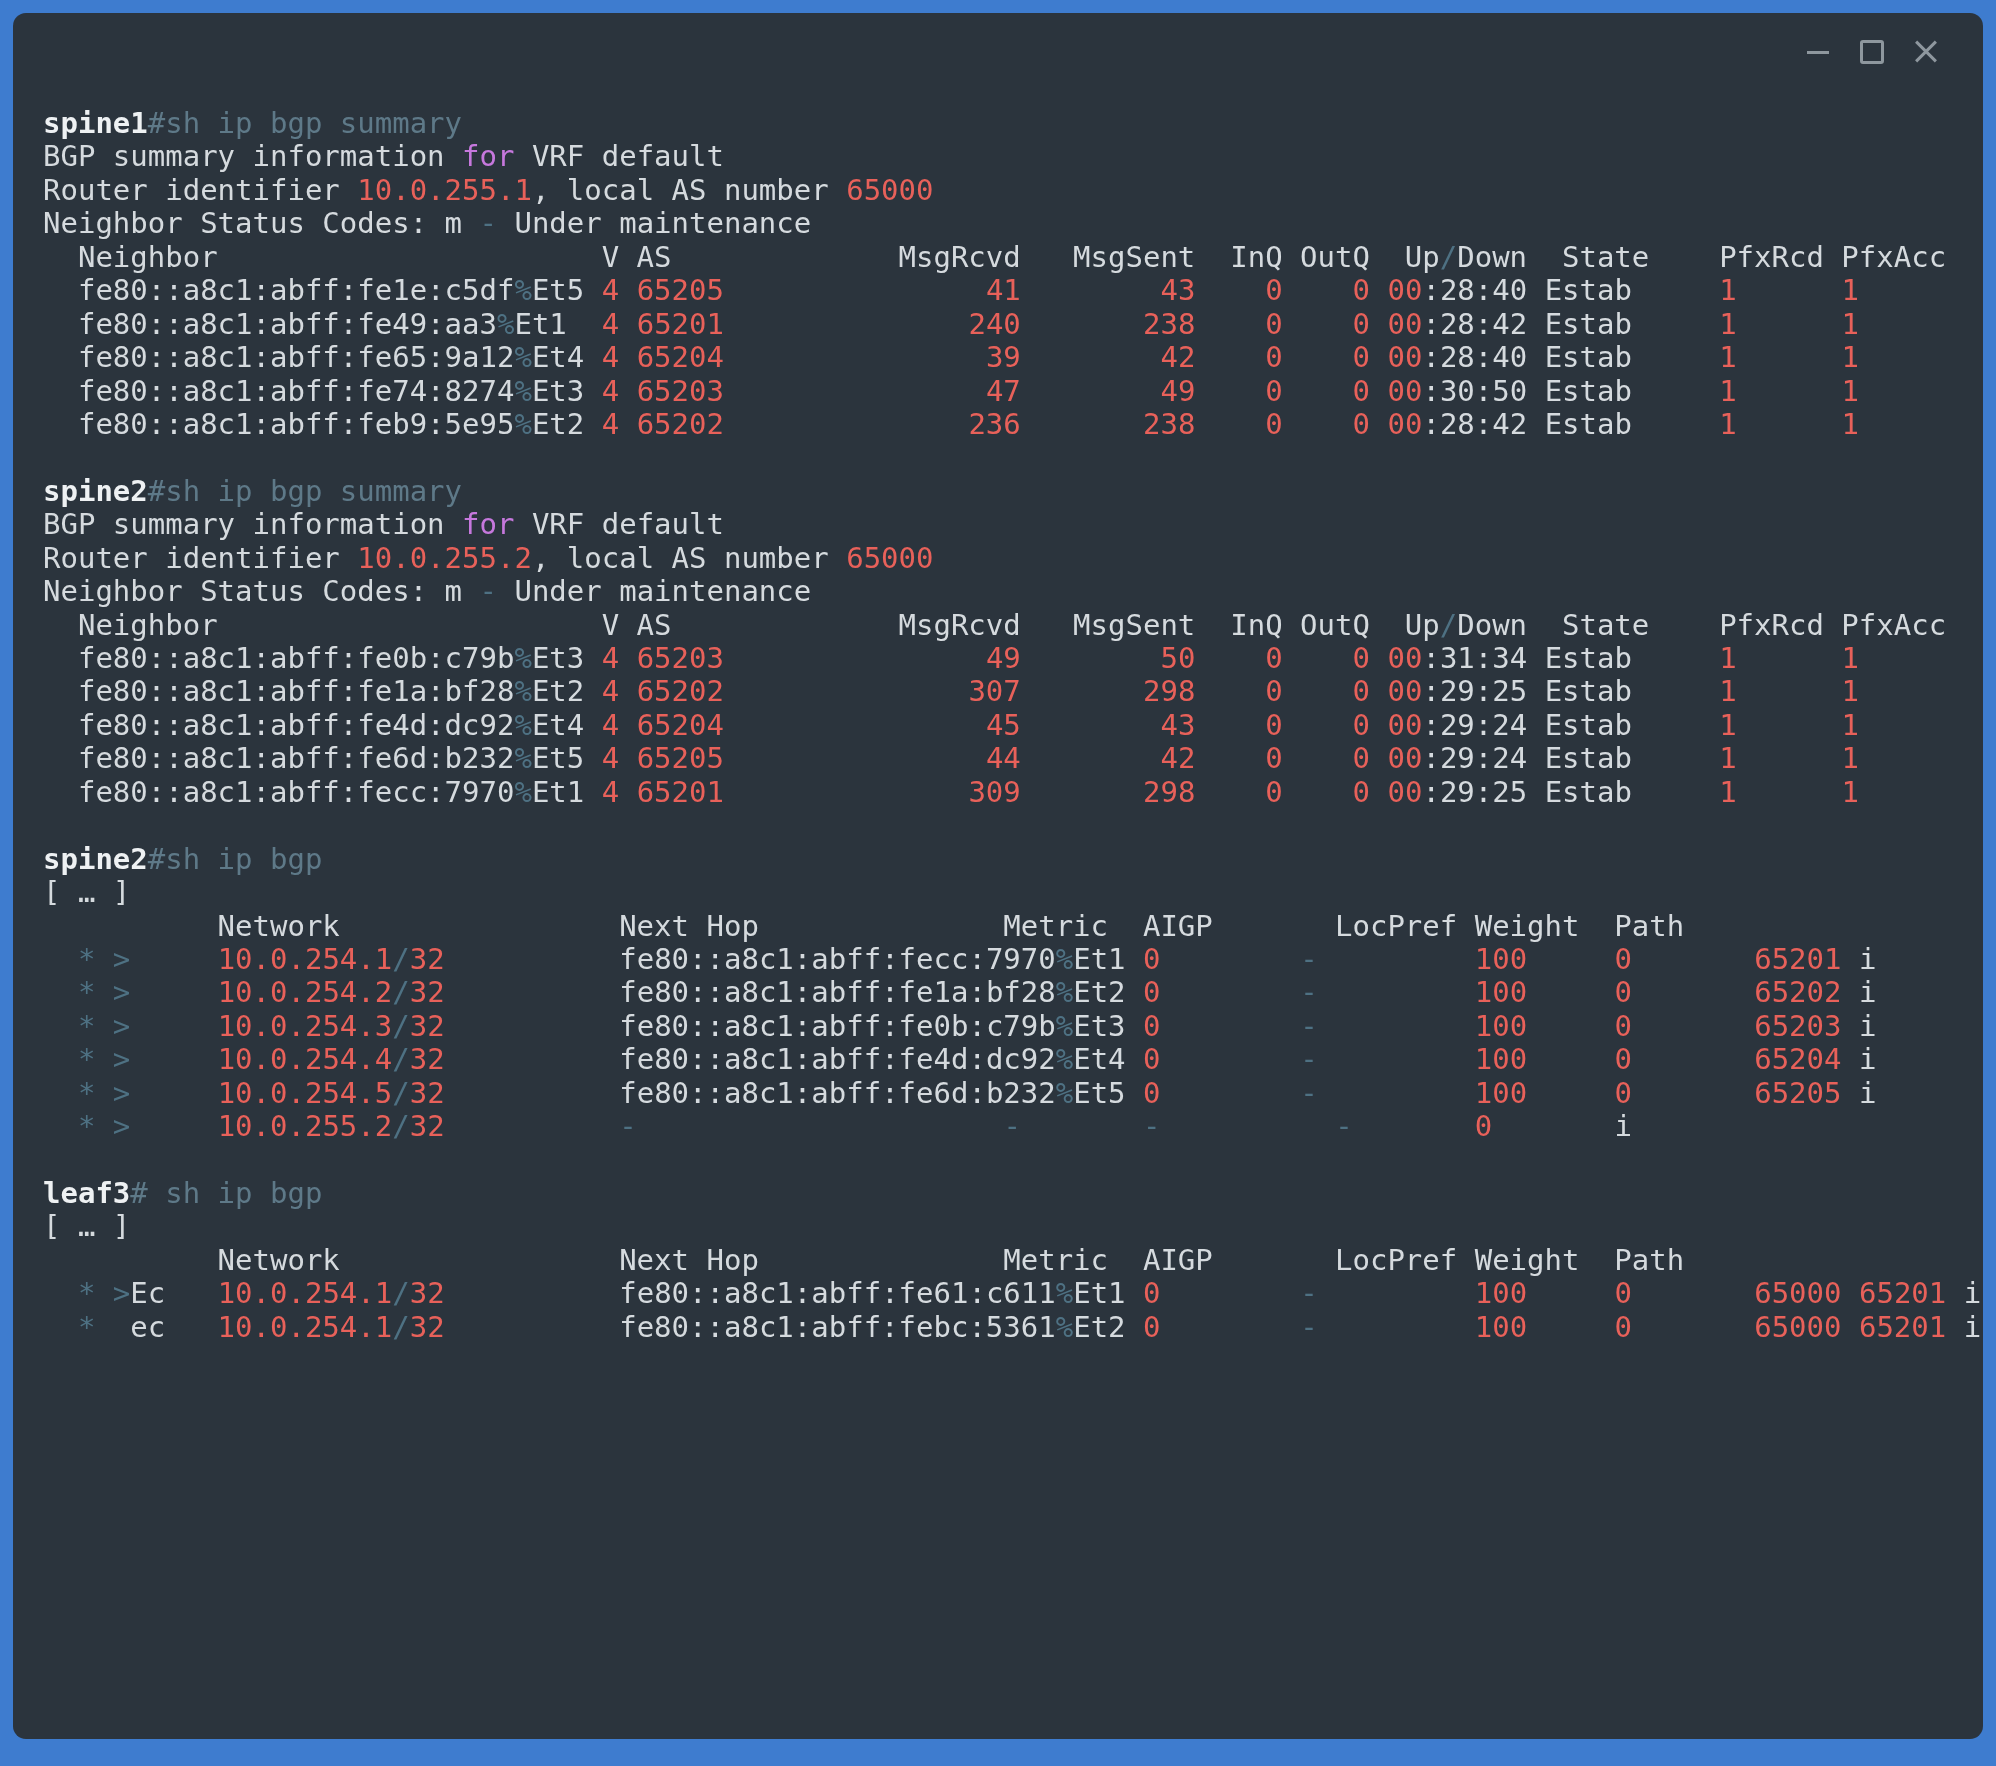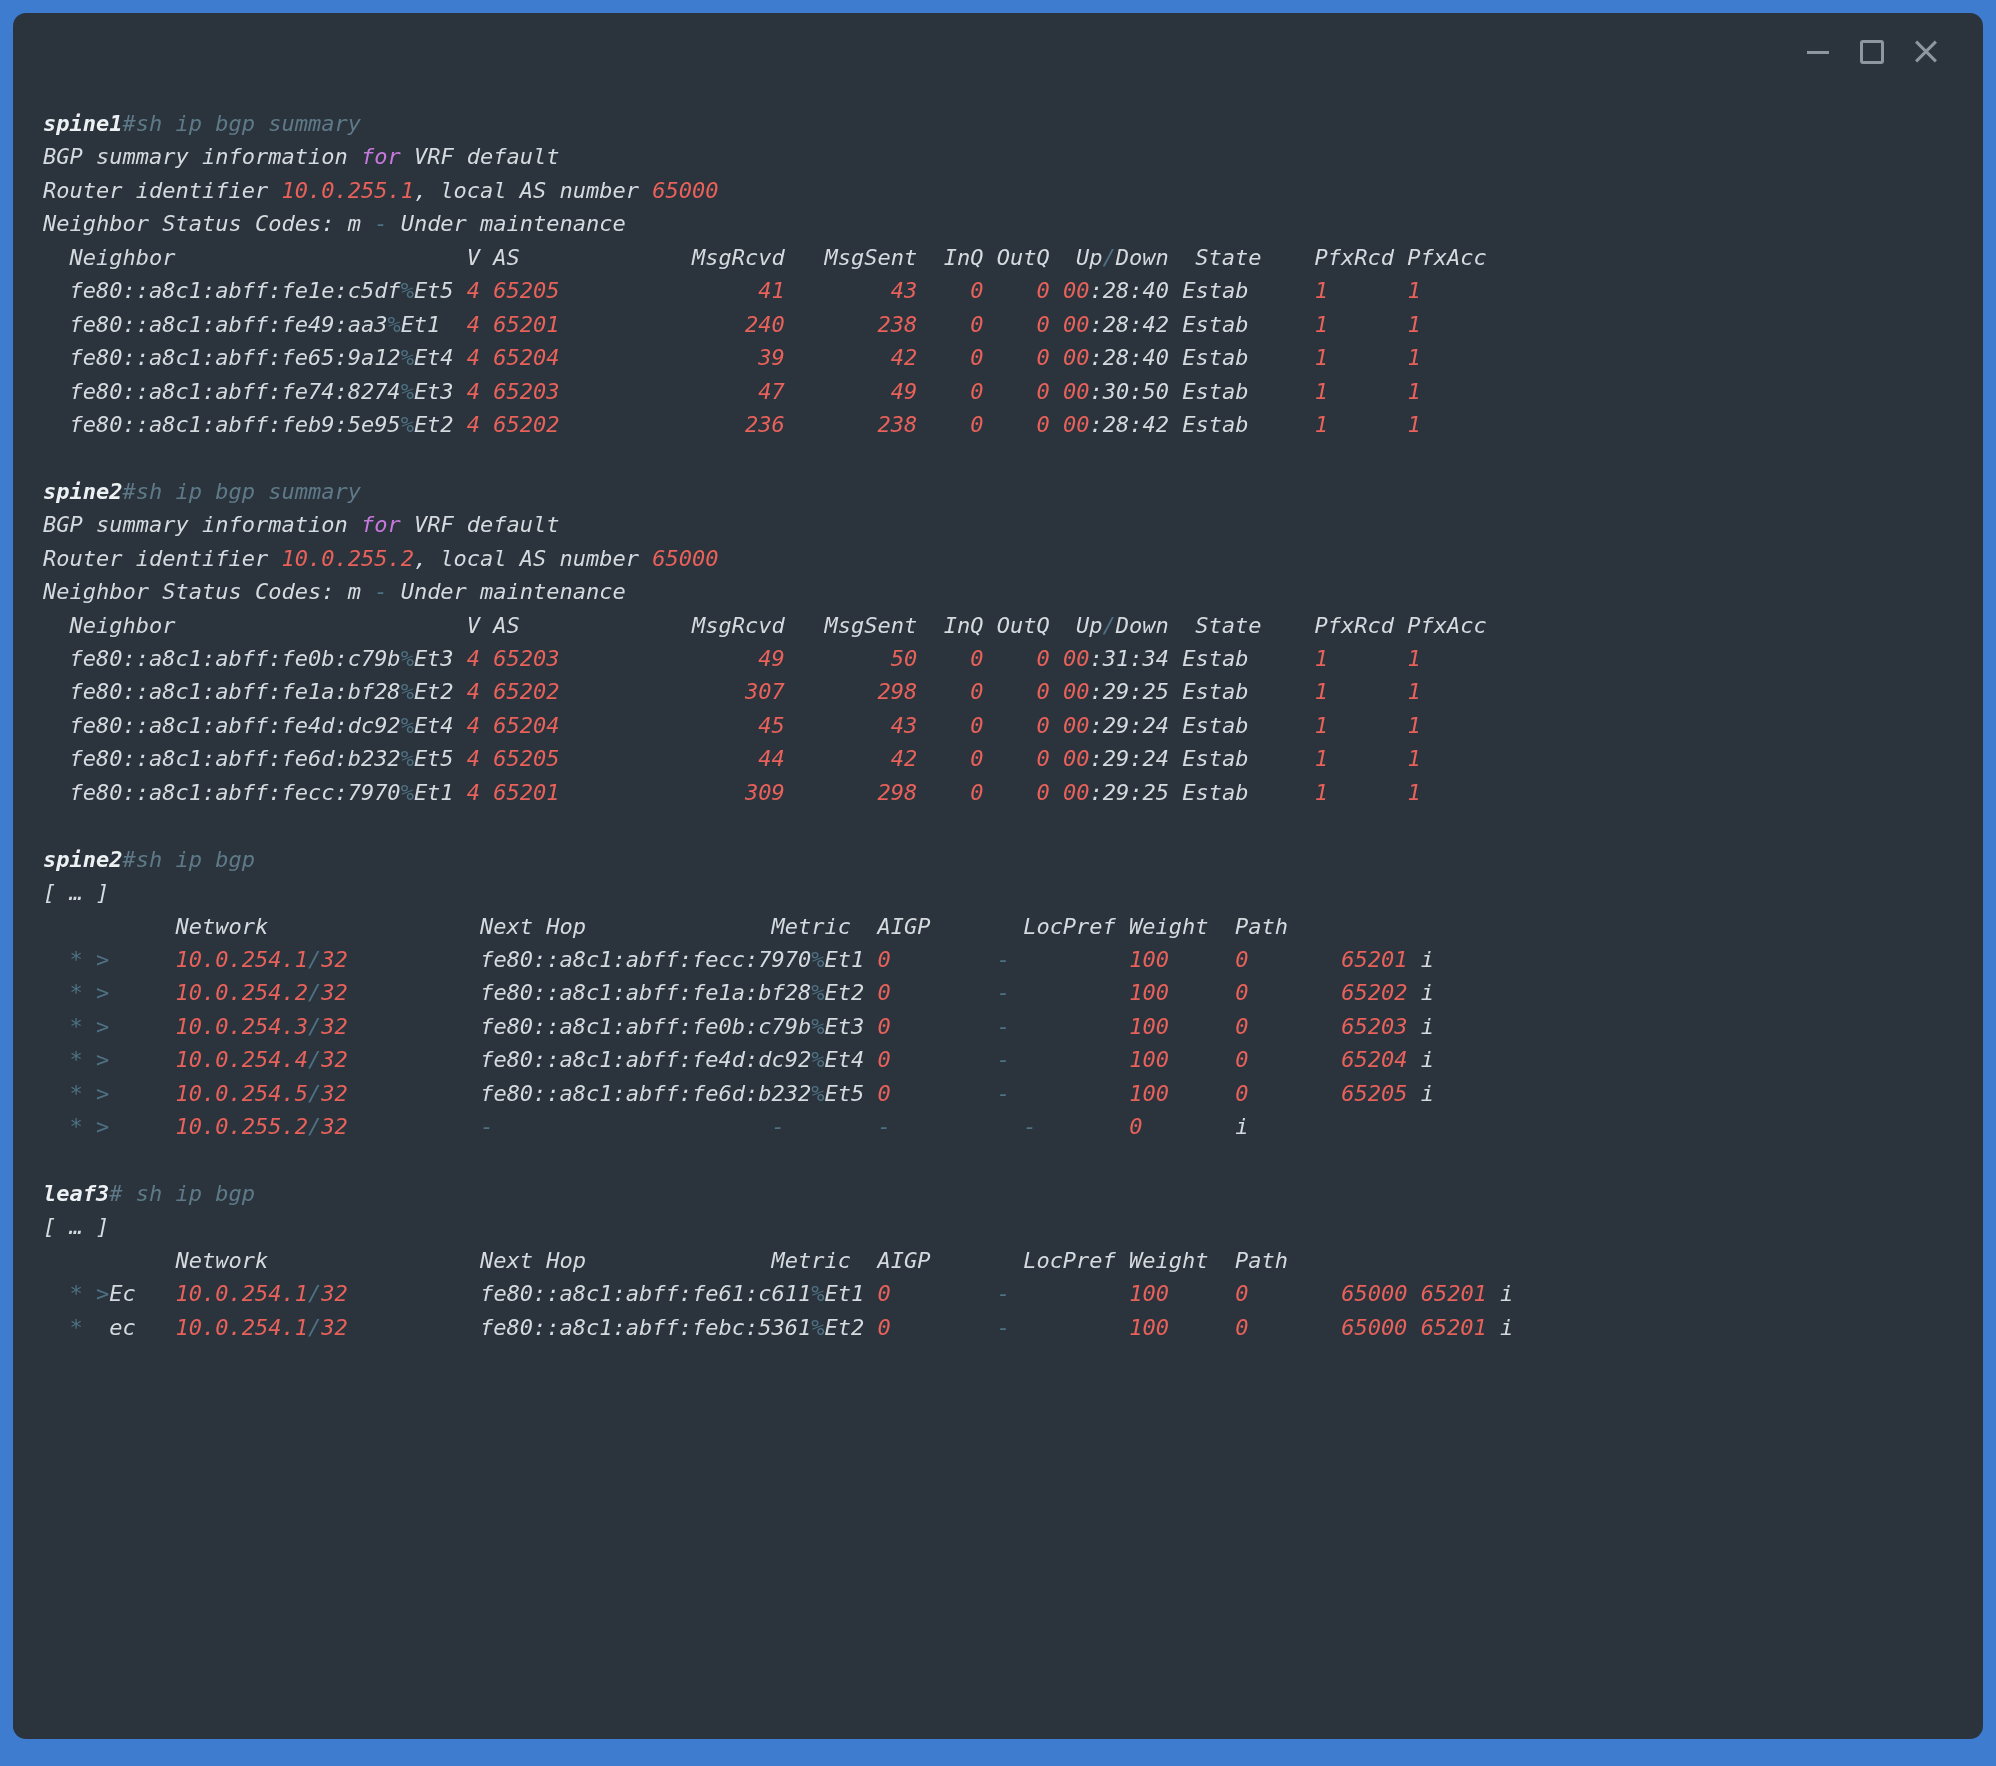--- a/index.html
+++ b/index.html
@@ -34,25 +34,24 @@
   .glyph-max{width:18px;height:18px;border:3px solid var(--ctrl,#8e979e);border-radius:3px;display:block;}
   .glyph-close{position:relative;width:24px;height:24px;display:block;}
   .glyph-close::before,.glyph-close::after{
     content:"";position:absolute;left:-2px;top:10px;width:28px;height:3px;
     background:var(--ctrl,#8e979e);
   }
   .glyph-close::before{transform:rotate(45deg);}
   .glyph-close::after{transform:rotate(-45deg);}
   .terminal{
     padding:16px 30px 0 30px;
-    font-size:22px;
+    font-size:29px;
     line-height:33.45px;
     white-space:pre;
     letter-spacing:0;
-    font-style:italic;
   }
   .tl{height:33.45px;}
   .c-w{color:var(--fg,#d5dade);}
   .c-b{color:var(--fgb,#eef1f3);font-weight:bold;}
   .c-m{color:var(--muted,#5e7988);}
   .c-r{color:var(--red,#e8615a);}
   .c-s{color:var(--sym,#4e7183);}
   .c-p{color:var(--purple,#c678dd);}
 </style>
 </head>

